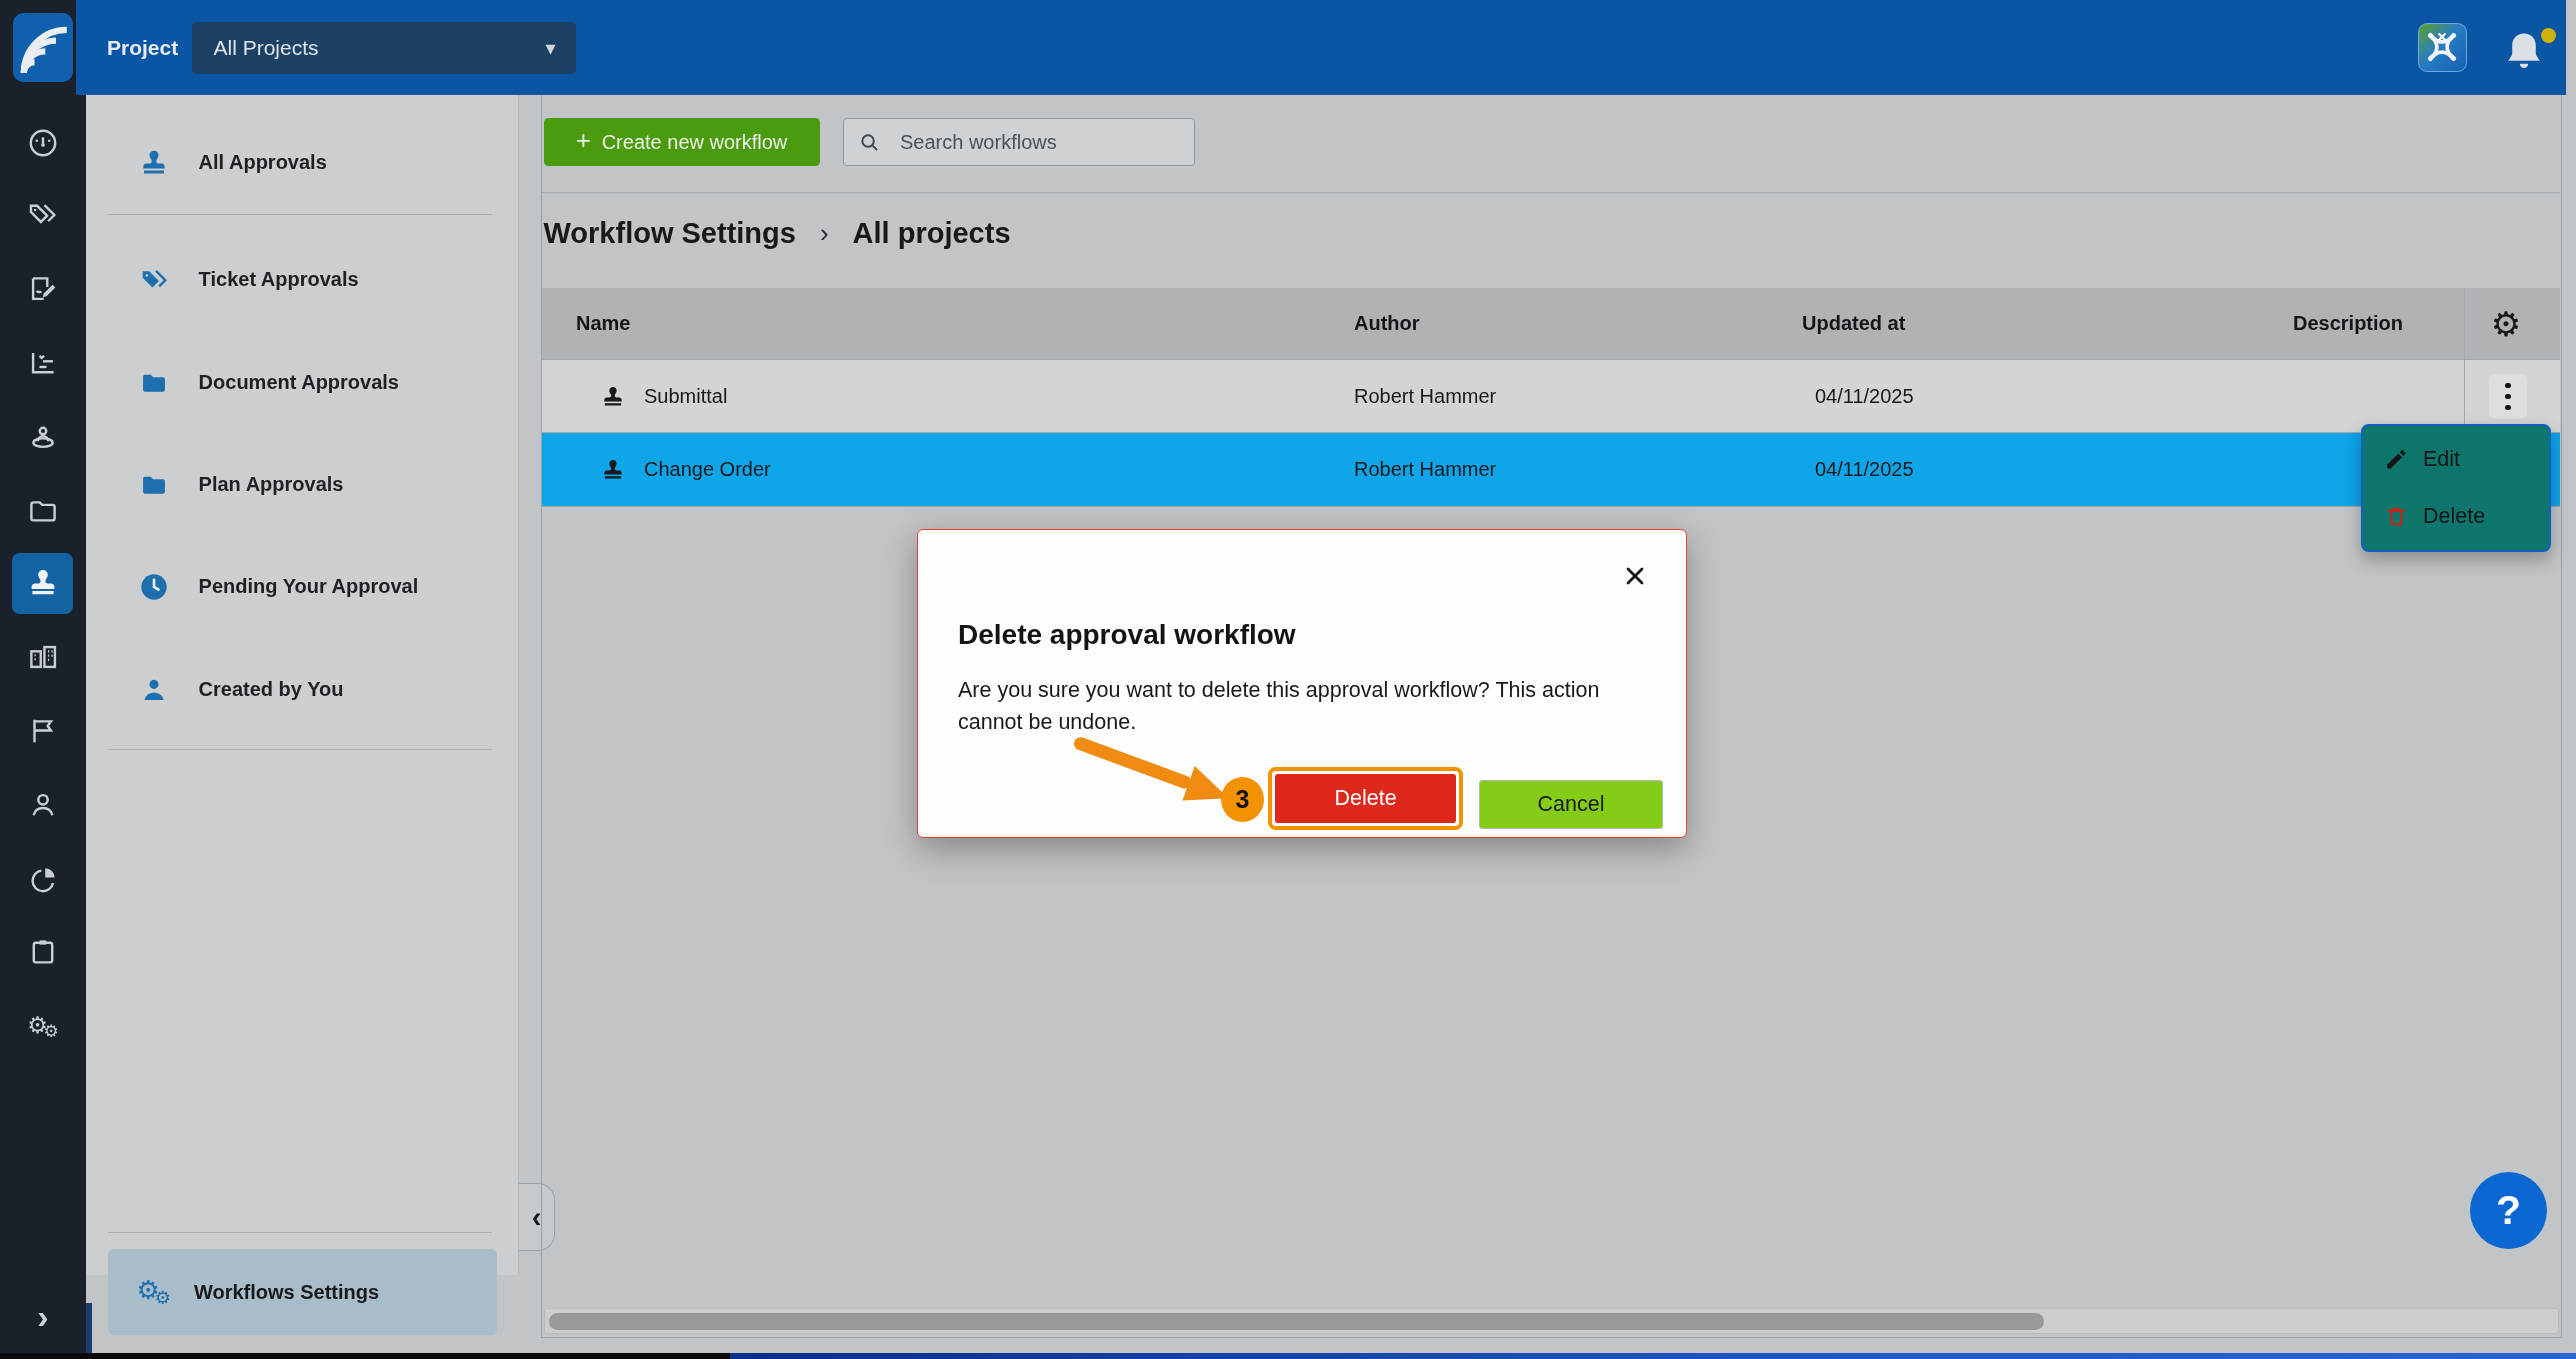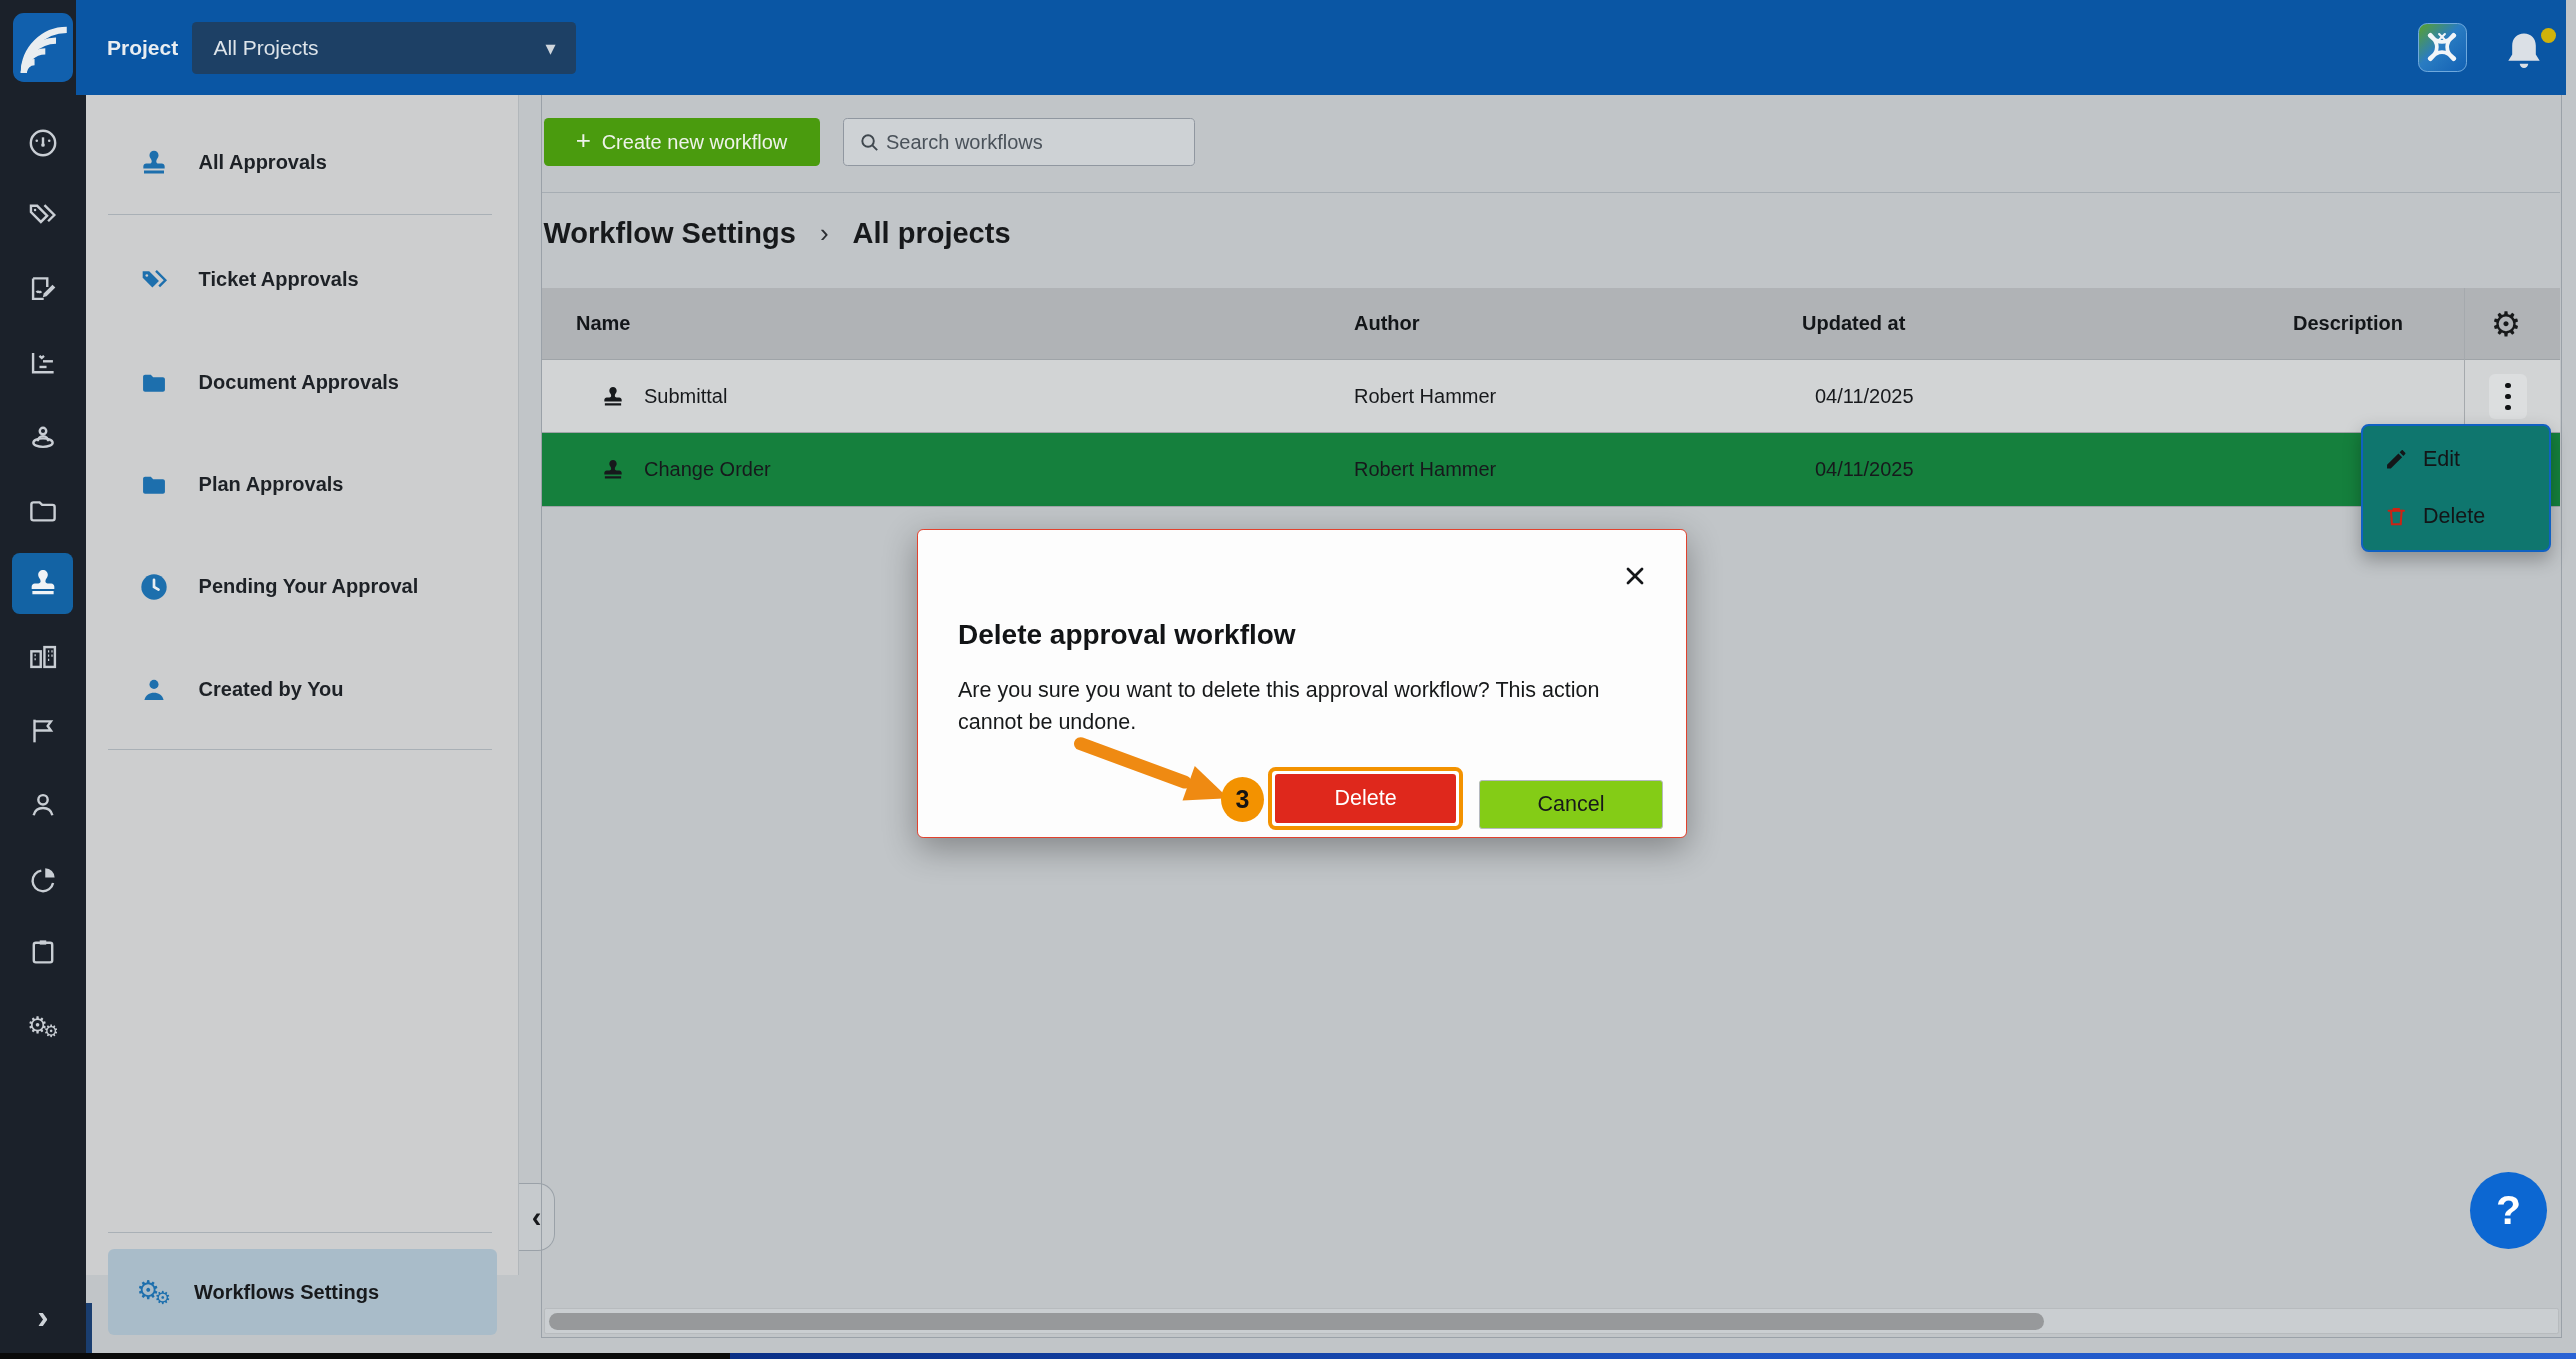--- a/index.html
+++ b/index.html
@@ -44,21 +44,21 @@
       display:flex;align-items:center;justify-content:center;cursor:pointer;
       font-size:29px;font-weight:700;color:#17191c;}
   
   #panel{left:541px;top:95px;width:2021px;height:1243px;
       border-left:1.5px solid #9aa1a8;border-right:1.5px solid #9aa1a8;border-bottom:1.5px solid #9aa1a8;box-sizing:border-box;}
   .btn-create{left:1.5px;top:23px;width:276px;height:48px;background:#4a9b0e;border-radius:4.6px;
       display:flex;align-items:center;justify-content:center;gap:10.8px;cursor:pointer;
       color:#eef3ea;font-size:20px;}
   .btn-create .plus{font-size:26px;font-weight:400;margin-top:-2.3px;}
   .search-box{left:301px;top:23px;width:352px;height:48px;background:#ced2d5;border:1.5px solid #9097a0;
-      border-radius:4.6px;box-sizing:border-box;display:flex;align-items:center;padding:0 14px;gap:3px;}
+      border-radius:4.6px;box-sizing:border-box;display:flex;align-items:center;padding:0 14px;gap:17px;}
   .search-box input{flex:1;border:none;outline:none;background:transparent;font-size:20px;color:#30363d;
       font-family:inherit;}
   .search-box input::placeholder{color:#4a525a;opacity:1;}
   .tb-divider{left:0;top:97px;width:2018px;height:0;border-top:1.5px solid #a6adb3;}
   .breadcrumb{left:1.5px;top:118px;height:40px;display:flex;align-items:center;gap:24px;
       font-size:29px;font-weight:800;color:#17191b;}
   .breadcrumb .sep{font-weight:400;font-size:26px;color:#2a2d31;}
   
   .thead{left:0;top:193px;width:2018px;height:71px;background:#b0b3b6;}
   .thead .h{position:absolute;top:0;height:71px;display:flex;align-items:center;
@@ -343,21 +343,21 @@
     <span class="c" style="left:58px;">
       <svg width="26" height="26" viewBox="0 0 24 24">
           <path fill="#17191c" d="M12 2.8c-1.9 0-3.4 1.5-3.4 3.4 0 1.1.5 1.9 1 2.6.4.6.7 1.2.7 2 0 .9-.7 1.6-1.6 1.6H6.2c-1.2 0-2.2 1-2.2 2.2v1.6h16v-1.6c0-1.2-1-2.2-2.2-2.2h-2.5c-.9 0-1.6-.7-1.6-1.6 0-.8.3-1.4.7-2 .5-.7 1-1.5 1-2.6 0-1.9-1.5-3.4-3.4-3.4zM4.5 17.7h15v2.2h-15z"></path>
         </svg>
     </span>
     <span class="c" style="left:102px;">Submittal</span>
     <span class="c" style="left:812px;">Robert Hammer</span>
     <span class="c" style="left:1273px;">04/11/2025</span>
     <span class="c" style="left:1751px;"></span>
   </div>
-  <div class="abs trow" style="top:337px;height:74px;background:#15803d;">
+  <div class="abs trow" style="top:337px;height:74px;background:#0ea5e9;">
     <span class="c" style="left:58px;">
       <svg width="26" height="26" viewBox="0 0 24 24">
           <path fill="#17191c" d="M12 2.8c-1.9 0-3.4 1.5-3.4 3.4 0 1.1.5 1.9 1 2.6.4.6.7 1.2.7 2 0 .9-.7 1.6-1.6 1.6H6.2c-1.2 0-2.2 1-2.2 2.2v1.6h16v-1.6c0-1.2-1-2.2-2.2-2.2h-2.5c-.9 0-1.6-.7-1.6-1.6 0-.8.3-1.4.7-2 .5-.7 1-1.5 1-2.6 0-1.9-1.5-3.4-3.4-3.4zM4.5 17.7h15v2.2h-15z"></path>
         </svg>
     </span>
     <span class="c" style="left:102px;">Change Order</span>
     <span class="c" style="left:812px;">Robert Hammer</span>
     <span class="c" style="left:1273px;">04/11/2025</span>
     <span class="c" style="left:1751px;"></span>
   </div>

